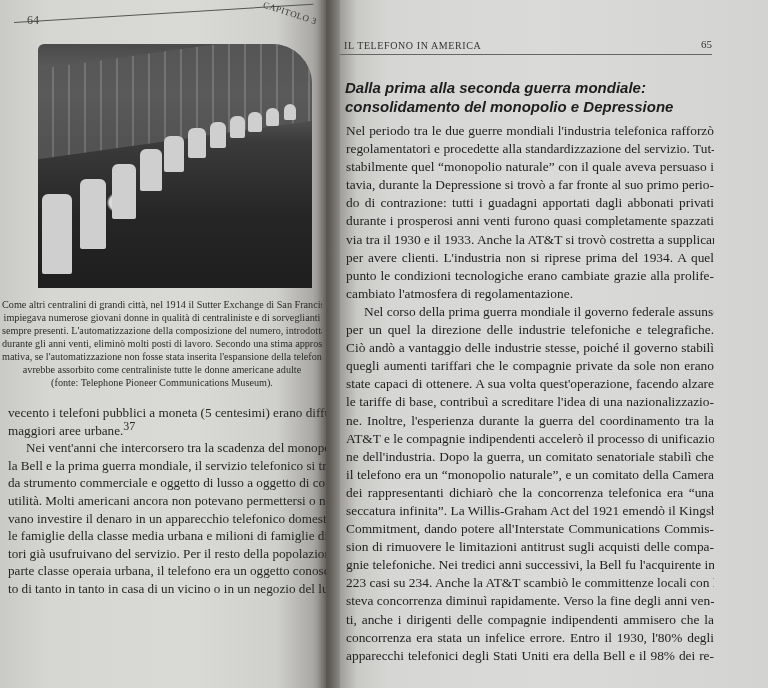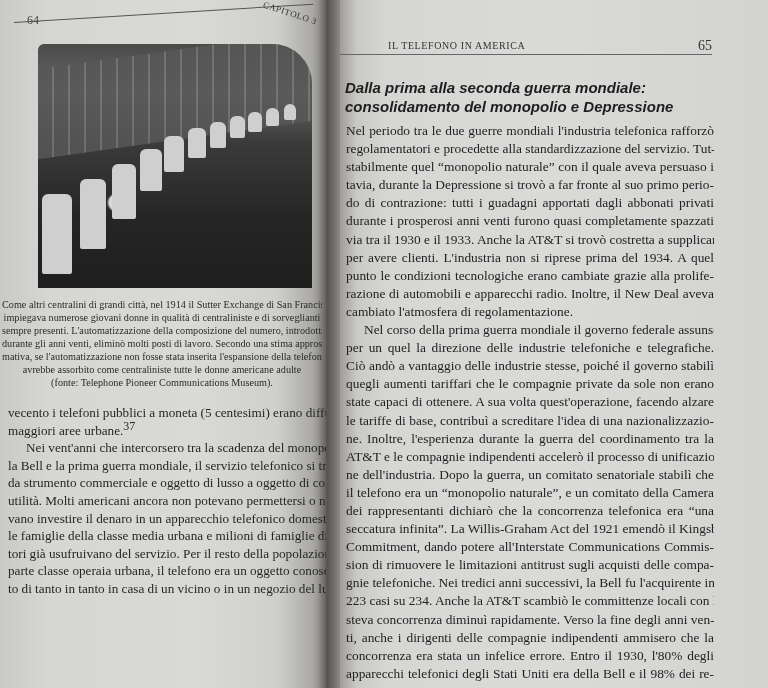--- a/index.html
+++ b/index.html
@@ -27,22 +27,22 @@
   .photo .operators{position:absolute;left:0;top:50px;width:100%;height:190px;}
   .op{position:absolute;background:#cfcfcf;border-radius:6px 6px 2px 2px;}
   .caption{position:absolute;left:2px;top:298px;width:320px;font-size:10.2px;line-height:13px;color:#2a2a2a;text-align:center;}
   .caption div{white-space:nowrap;overflow:hidden;}
   .body-left{position:absolute;left:8px;top:404px;width:318px;font-size:13.2px;line-height:17.6px;color:#262626;}
   .body-left div{white-space:nowrap;overflow:hidden;}
   .indent{padding-left:18px;}
   sup{font-size:12px;vertical-align:super;line-height:0;}
 
   .header-right{position:absolute;left:340px;top:40px;width:372px;}
-  .running-right{position:absolute;left:4px;top:0;font-size:10px;letter-spacing:.6px;color:#333;margin-left:44px;}
-  .pnum-right{position:absolute;right:0;top:-2px;font-size:14px;color:#333;}
+  .running-right{position:absolute;left:4px;top:0;font-size:10px;letter-spacing:.6px;color:#333;}
+  .pnum-right{position:absolute;right:0;top:-2px;font-size:11px;color:#333;}
   .header-rule-right{position:absolute;left:0;top:14px;width:372px;height:1px;background:#666;}
   .section-title{position:absolute;left:345px;top:78px;width:380px;font-family:"Liberation Sans","DejaVu Sans",sans-serif;font-weight:bold;font-style:italic;font-size:15px;line-height:19px;color:#1e1e1e;}
   .body-right{position:absolute;left:346px;top:122px;width:368px;font-size:13.4px;line-height:18.1px;color:#222;text-align:justify;}
   .body-right div{white-space:nowrap;overflow:hidden;text-align-last:justify;}
   .body-right div.last{text-align-last:left;}
   .body-right .indent{padding-left:18px;}
 </style>
 </head>
 <body>
 
@@ -114,21 +114,20 @@
   <div class="body-right" id="body-right">
       <div><span>Nel periodo tra le due guerre mondiali l'industria telefonica rafforzò</span></div>
       <div><span>regolamentatori e procedette alla standardizzazione del servizio. Tut-</span></div>
       <div><span>stabilmente quel “monopolio naturale” con il quale aveva persuaso i</span></div>
       <div><span>tavia, durante la Depressione si trovò a far fronte al suo primo perio-</span></div>
       <div><span>do di contrazione: tutti i guadagni apportati dagli abbonati privati</span></div>
       <div><span>durante i prosperosi anni venti furono quasi completamente spazzati</span></div>
       <div><span>via tra il 1930 e il 1933. Anche la AT&amp;T si trovò costretta a supplicare</span></div>
       <div><span>per avere clienti. L'industria non si riprese prima del 1934. A quel</span></div>
       <div><span>punto le condizioni tecnologiche erano cambiate grazie alla prolife-</span></div>
-      <div><span>razione di automobili e apparecchi radio. Inoltre, il New Deal aveva</span></div>
       <div class="last"><span>cambiato l'atmosfera di regolamentazione.</span></div>
       <div class="indent"><span>Nel corso della prima guerra mondiale il governo federale assunse</span></div>
       <div><span>per un quel la direzione delle industrie telefoniche e telegrafiche.</span></div>
       <div><span>Ciò andò a vantaggio delle industrie stesse, poiché il governo stabilì</span></div>
       <div><span>quegli aumenti tariffari che le compagnie private da sole non erano</span></div>
       <div><span>state capaci di ottenere. A sua volta quest'operazione, facendo alzare</span></div>
       <div><span>le tariffe di base, contribuì a screditare l'idea di una nazionalizzazio-</span></div>
       <div><span>ne. Inoltre, l'esperienza durante la guerra del coordinamento tra la</span></div>
       <div><span>AT&amp;T e le compagnie indipendenti accelerò il processo di unificazio-</span></div>
       <div><span>ne dell'industria. Dopo la guerra, un comitato senatoriale stabilì che</span></div>

